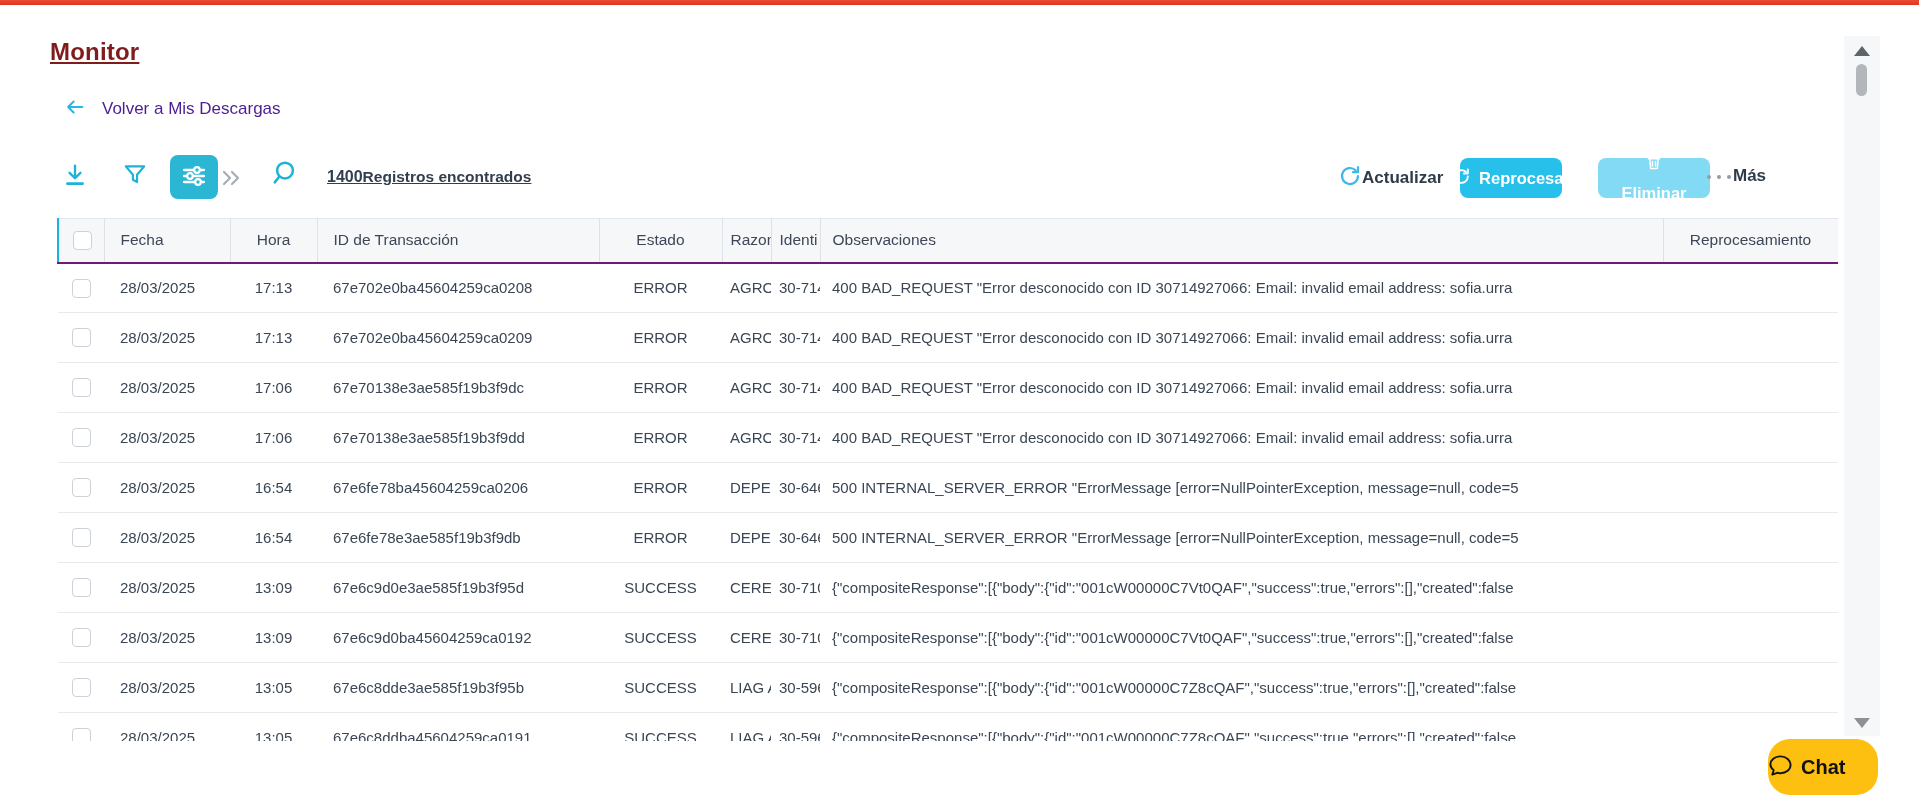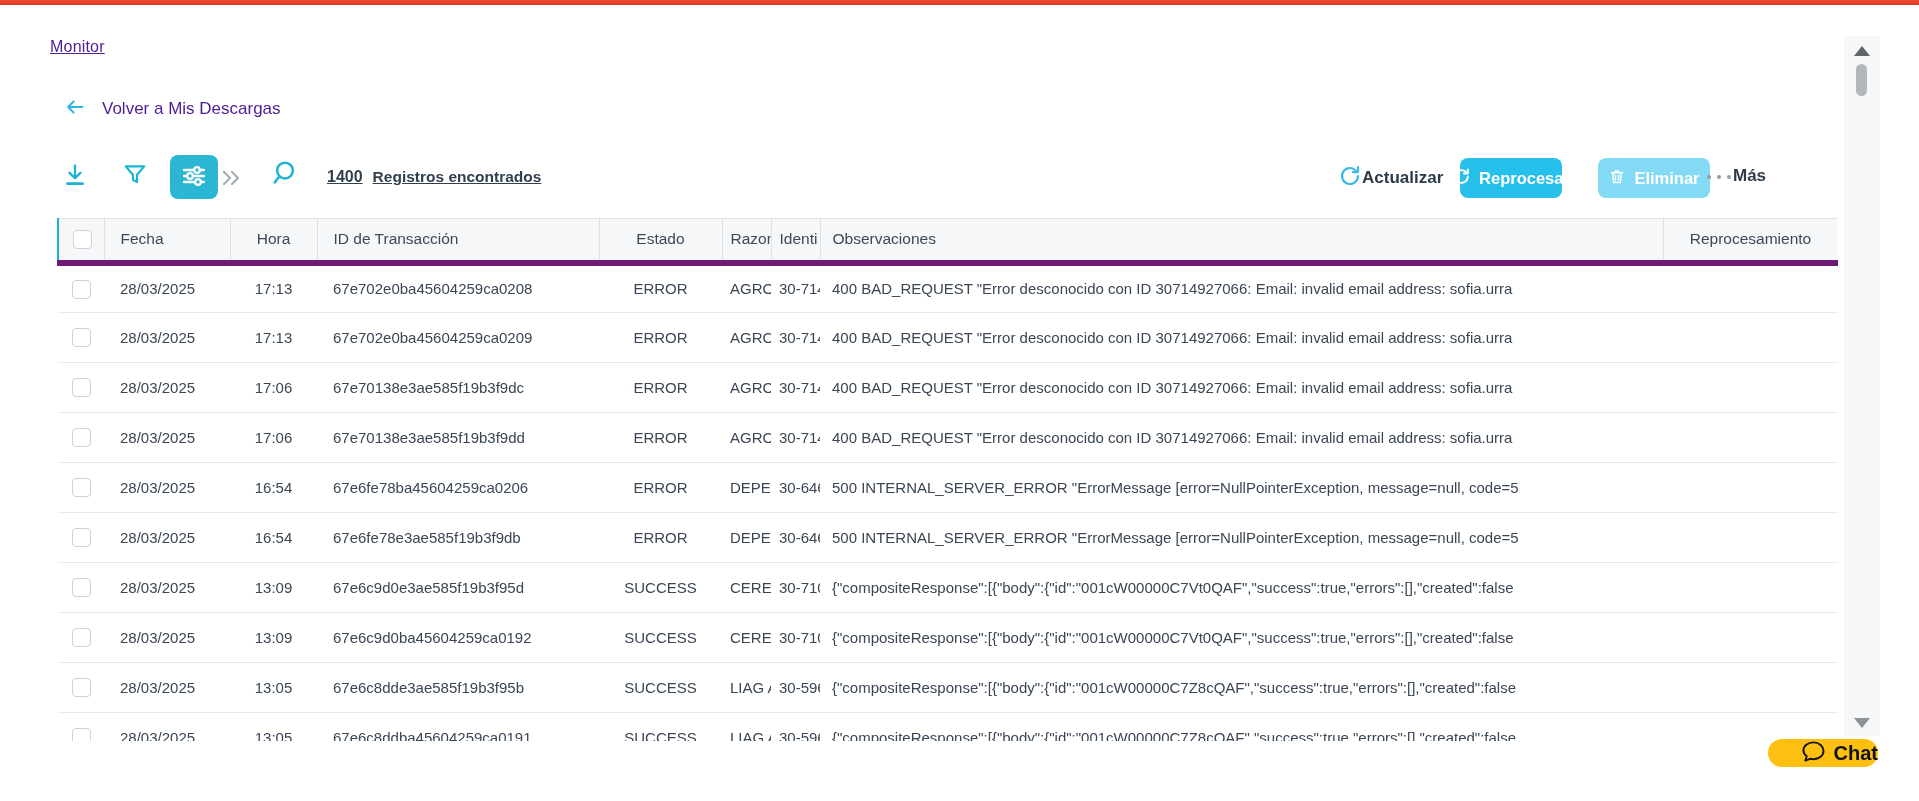--- a/index.html
+++ b/index.html
@@ -4,52 +4,52 @@
 <style>
   * { box-sizing: border-box; margin: 0; padding: 0; }
   html, body { width: 1919px; height: 801px; overflow: hidden; background: #ffffff;
     font-family: "Liberation Sans", sans-serif; color: #36424f; }
 
   
   .topbar { position: absolute; top: 0; left: 0; width: 1919px; height: 5px;
     background: linear-gradient(#ef4a33, #d93822); }
 
   
-  .page-title { position: absolute; left: 50px; top: 38px; font-size: 16px; font-weight: 400;
-    color: #4c1d95; text-decoration: underline; letter-spacing: .2px; }
+  .page-title { position: absolute; left: 50px; top: 38px; font-size: 24px; font-weight: 700;
+    color: #7f1d1d; text-decoration: underline; letter-spacing: .2px; }
   .back-link { position: absolute; left: 62px; top: 96px; display: flex; align-items: center;
     gap: 14px; cursor: pointer; }
   .back-link .lbl { font-size: 17px; color: #4c1d95; }
 
   
   .tb-icon { position: absolute; display: flex; align-items: center; justify-content: center; cursor: pointer; }
   .sliders-btn { position: absolute; left: 170px; top: 155px; width: 48px; height: 44px;
     background: #2bb6d4; border: none; border-radius: 8px; display: flex; align-items: center;
     justify-content: center; cursor: pointer; }
-  .records { position: absolute; left: 327px; top: 168px; display: flex; align-items: baseline; gap: 10px; }
+  .records { position: absolute; left: 327px; top: 168px; display: flex; align-items: baseline; }
   .records .count { font-size: 16px; font-weight: 700; color: #313e4d; text-decoration: underline; cursor: pointer; }
   .records .lbl { font-size: 15.5px; font-weight: 600; color: #313e4d; text-decoration: underline; }
 
   
   .act-link { position: absolute; display: flex; align-items: center; gap: 0; cursor: pointer; }
   .act-link .lbl { font-size: 17px; font-weight: 600; color: #2e3b49; }
   .btn { position: absolute; top: 158px; height: 40px; border: none; border-radius: 8px;
     display: flex; align-items: center; justify-content: center; gap: 8px; color: #ffffff;
     font-family: "Liberation Sans", sans-serif; font-size: 16.5px; font-weight: 600; cursor: pointer; }
   .btn-reprocess { left: 1460px; width: 102px; background: #27c0ea; }
-  .btn-delete   { left: 1598px; width: 112px; background: #82daf4; }
+  .btn-delete   { left: 1598px; width: 112px; background: #82daf4; flex-direction: column; }
   .more-group { position: absolute; left: 1705px; top: 166px; display: flex; align-items: center;
     cursor: pointer; }
   .more-group .lbl { font-size: 17px; font-weight: 600; color: #2e3b49; }
 
   
   .table-wrap { position: absolute; left: 57px; top: 218px; width: 1781px; height: 523px; overflow: hidden; }
   table { border-collapse: collapse; table-layout: fixed; width: 1780px; }
   thead th { background: #f6f7f9; height: 44px; font-size: 15.5px; font-weight: 400; color: #3c4858;
-    text-align: left; padding: 0 0 0 16px; border-top: 1px solid #e2e6ea; border-bottom: 6px solid #701a75;
+    text-align: left; padding: 0 0 0 16px; border-top: 1px solid #e2e6ea; border-bottom: 2px solid #701a75;
     border-right: 1px solid #dde2e7; white-space: nowrap; overflow: hidden; }
   thead th:last-child { border-right: 1px solid #dde2e7; }
   thead th.c-sel { border-left: 2px solid #17b4d9; }
   tbody td { height: 50px; font-size: 15px; color: #3a4654; padding: 0 0 0 16px;
     border-bottom: 1px solid #e8ebee; white-space: nowrap; overflow: hidden; background: #fff; }
   .c-sel { padding-left: 14px !important; width: 46px; }
   .center { text-align: center; padding: 8px !important; }
   .tight { padding-left: 8px !important; }
   .obs { padding-left: 12px !important; }
   .cb { display: inline-block; width: 19px; height: 19px; border: 1.5px solid #ccd2d8;
@@ -58,23 +58,23 @@
   
   .scroll-strip { position: absolute; left: 1844px; top: 36px; width: 36px; height: 700px; background: #f6f7f8; }
   .tri-up { position: absolute; left: 10px; top: 10px; width: 0; height: 0; cursor: pointer;
     border-left: 8px solid transparent; border-right: 8px solid transparent; border-bottom: 10px solid #5f6468; }
   .tri-down { position: absolute; left: 10px; bottom: 8px; width: 0; height: 0; cursor: pointer;
     border-left: 8px solid transparent; border-right: 8px solid transparent; border-top: 10px solid #8d9196; }
   .thumb { position: absolute; left: 12px; top: 28px; width: 11px; height: 32px;
     background: #b3b7bb; border-radius: 6px; cursor: pointer; }
 
   
-  .chat-btn { position: absolute; left: 1768px; top: 739px; width: 110px; height: 28px;
+  .chat-btn { position: absolute; left: 1768px; top: 739px; width: 110px; height: 56px;
     background: #fdc010; border: none; border-radius: 22px; display: flex; align-items: center;
-    justify-content: flex-end; gap: 8px; cursor: pointer; font-family: "Liberation Sans", sans-serif; }
+    justify-content: flex-start; gap: 8px; cursor: pointer; font-family: "Liberation Sans", sans-serif; }
   .chat-btn .lbl { font-size: 20px; font-weight: 600; color: #111111; }
 </style>
 </head>
 <body>
 
 <div class="topbar"></div>
 
 <div class="page-title">Monitor</div>
 
 <div class="back-link">

